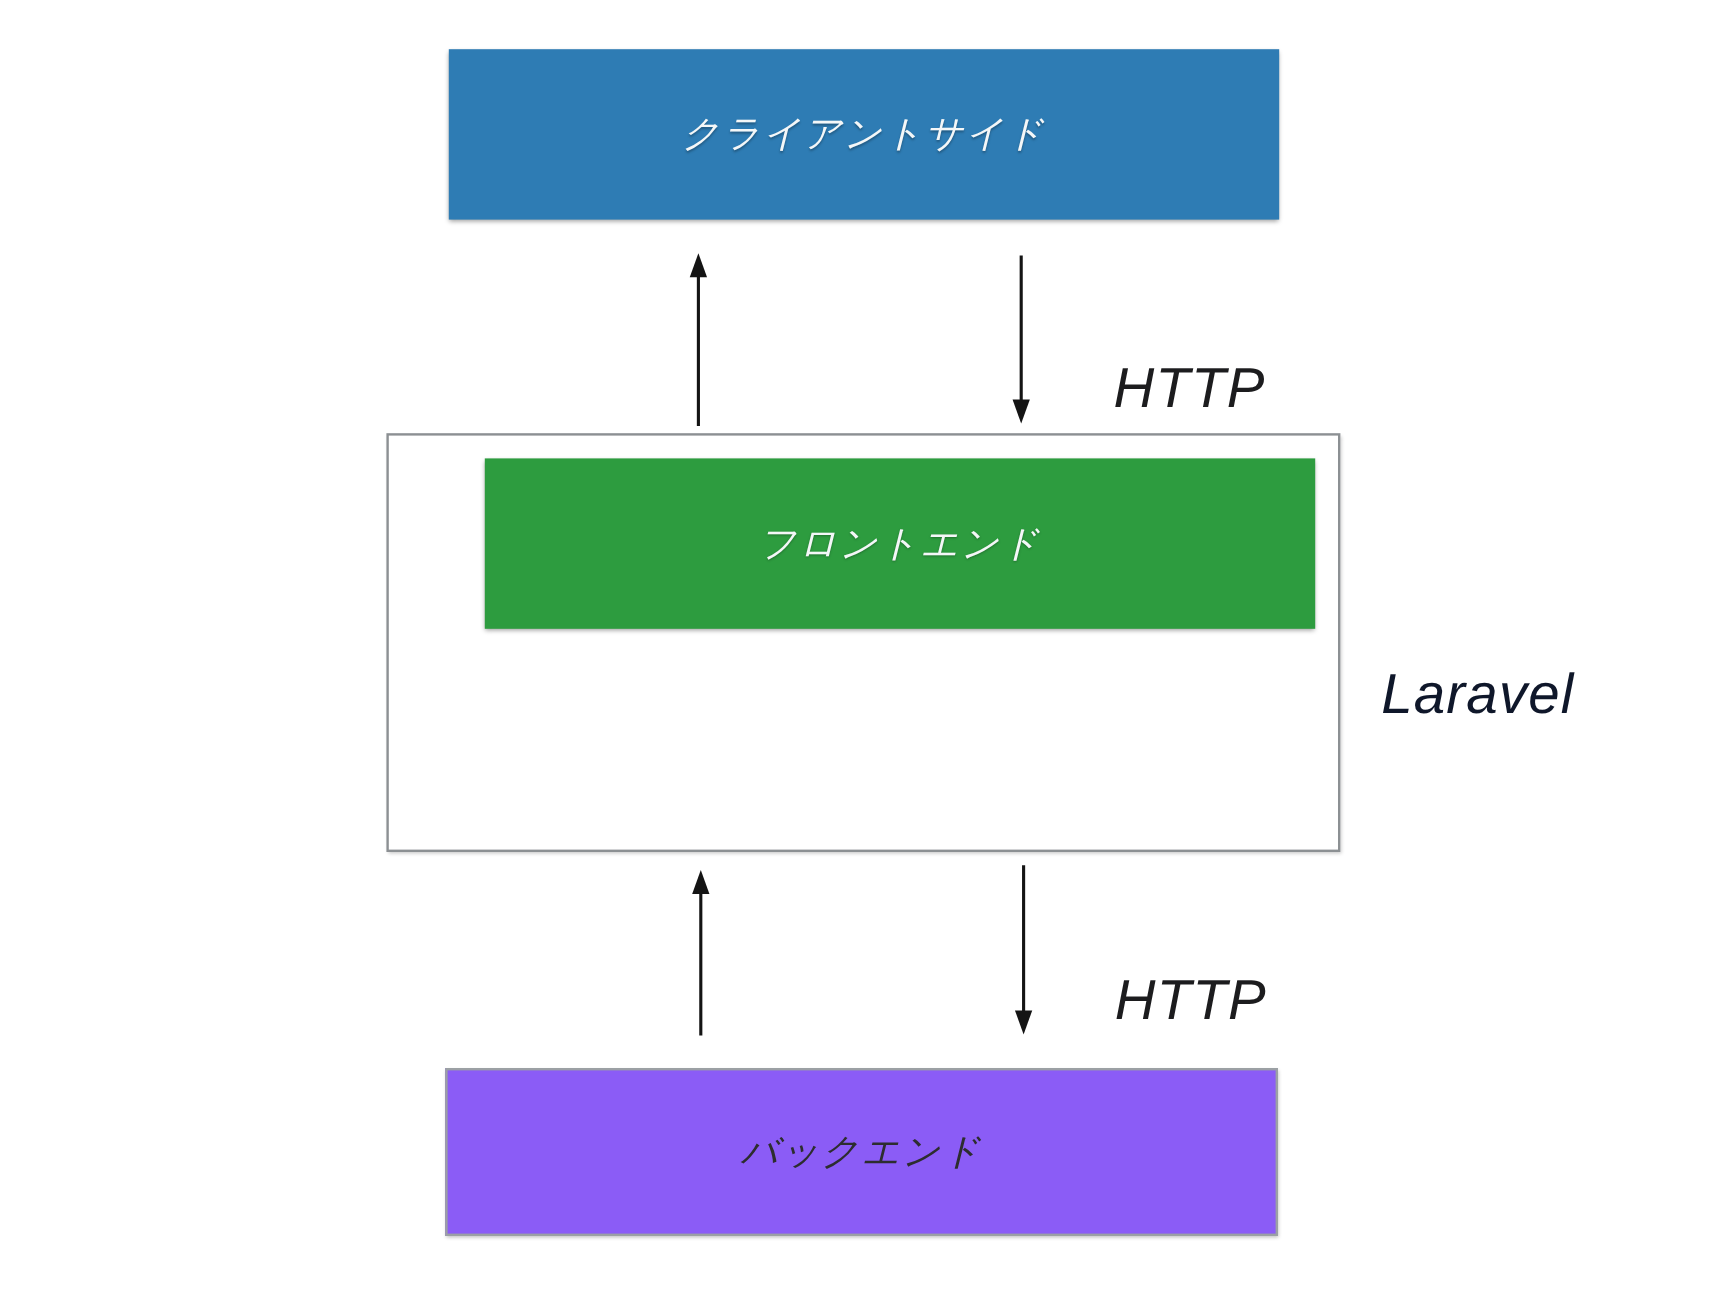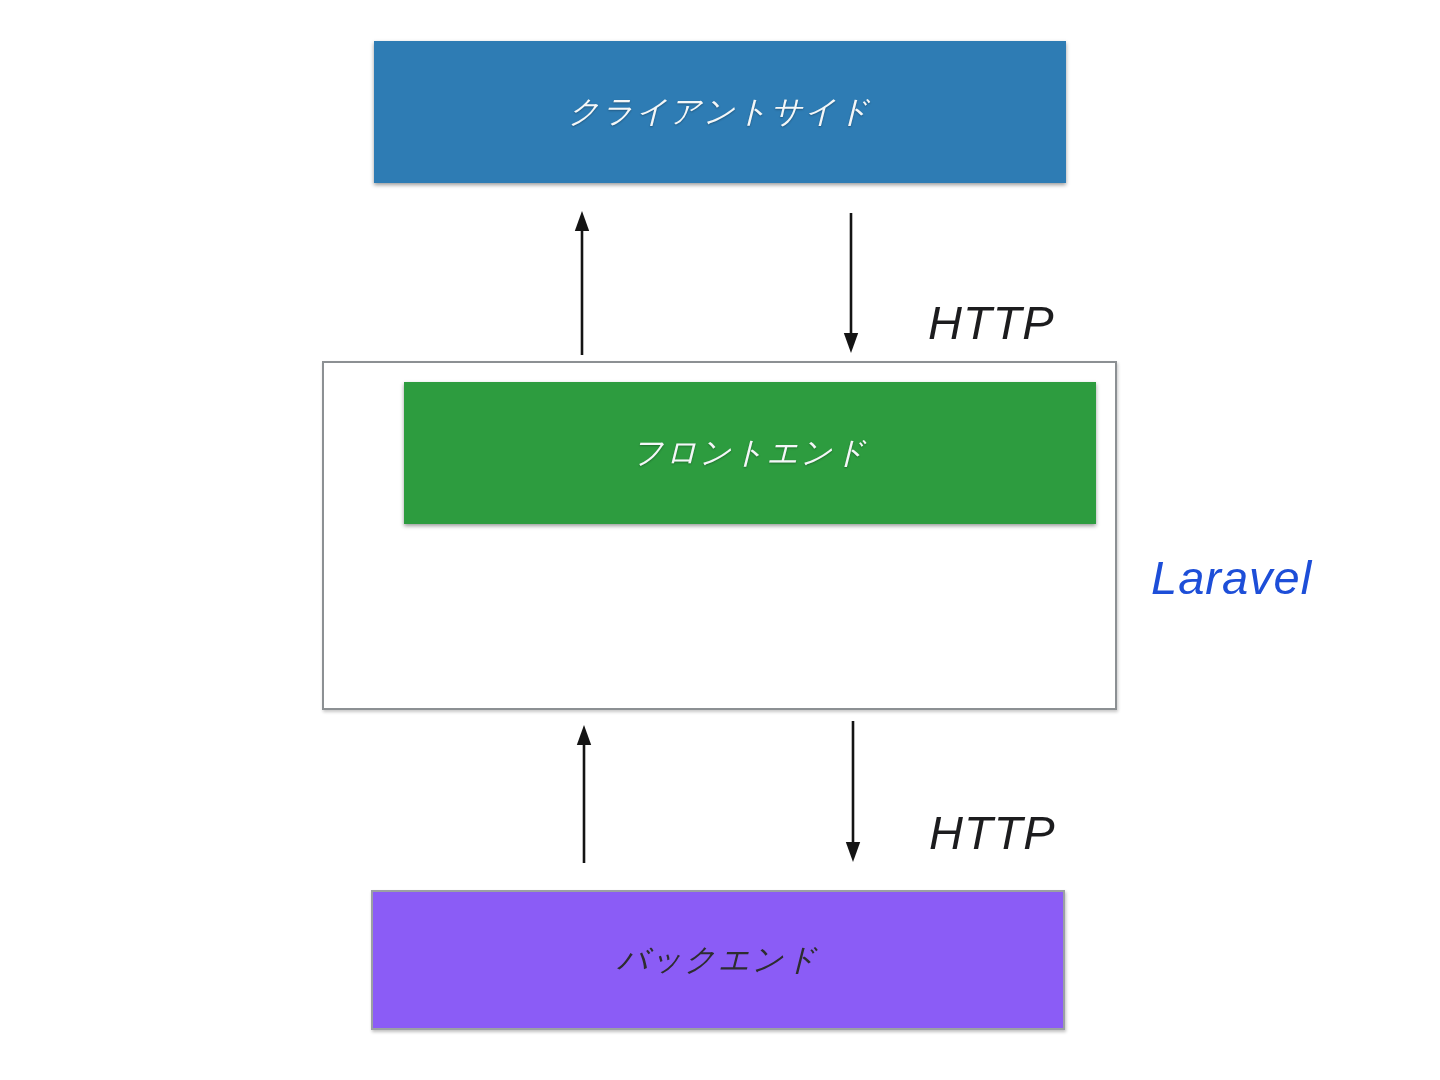--- a/index.html
+++ b/index.html
@@ -102,21 +102,21 @@
   </svg>
   <div class="big-label label-http-top" style="color: rgb(28, 28, 30);">HTTP</div>
 
   <div class="node group-laravel"></div>
 
   <div class="node filled box-frontend" style="background-color: rgb(45, 156, 63);">
     <span class="node-label">フロントエンド</span>
   </div>
 
 
-  <div class="big-label label-laravel" style="color: #1d4ed8;">Laravel</div>
+  <div class="big-label label-laravel" style="color: #0f172a;">Laravel</div>
 
   <svg class="arrow arrow-up-bottom" width="24" height="142" viewBox="0 0 24 142">
     <line x1="12" y1="140" x2="12" y2="18" stroke="#141414" stroke-width="2.6"></line>
     <polygon points="12,2 4.8,22 19.2,22" fill="#141414"></polygon>
   </svg>
   <svg class="arrow arrow-down-bottom" width="24" height="145" viewBox="0 0 24 145">
     <line x1="12" y1="2" x2="12" y2="127" stroke="#141414" stroke-width="2.6"></line>
     <polygon points="12,143 4.8,123 19.2,123" fill="#141414"></polygon>
   </svg>
   <div class="big-label label-http-bottom" style="color: rgb(28, 28, 30);">HTTP</div>

